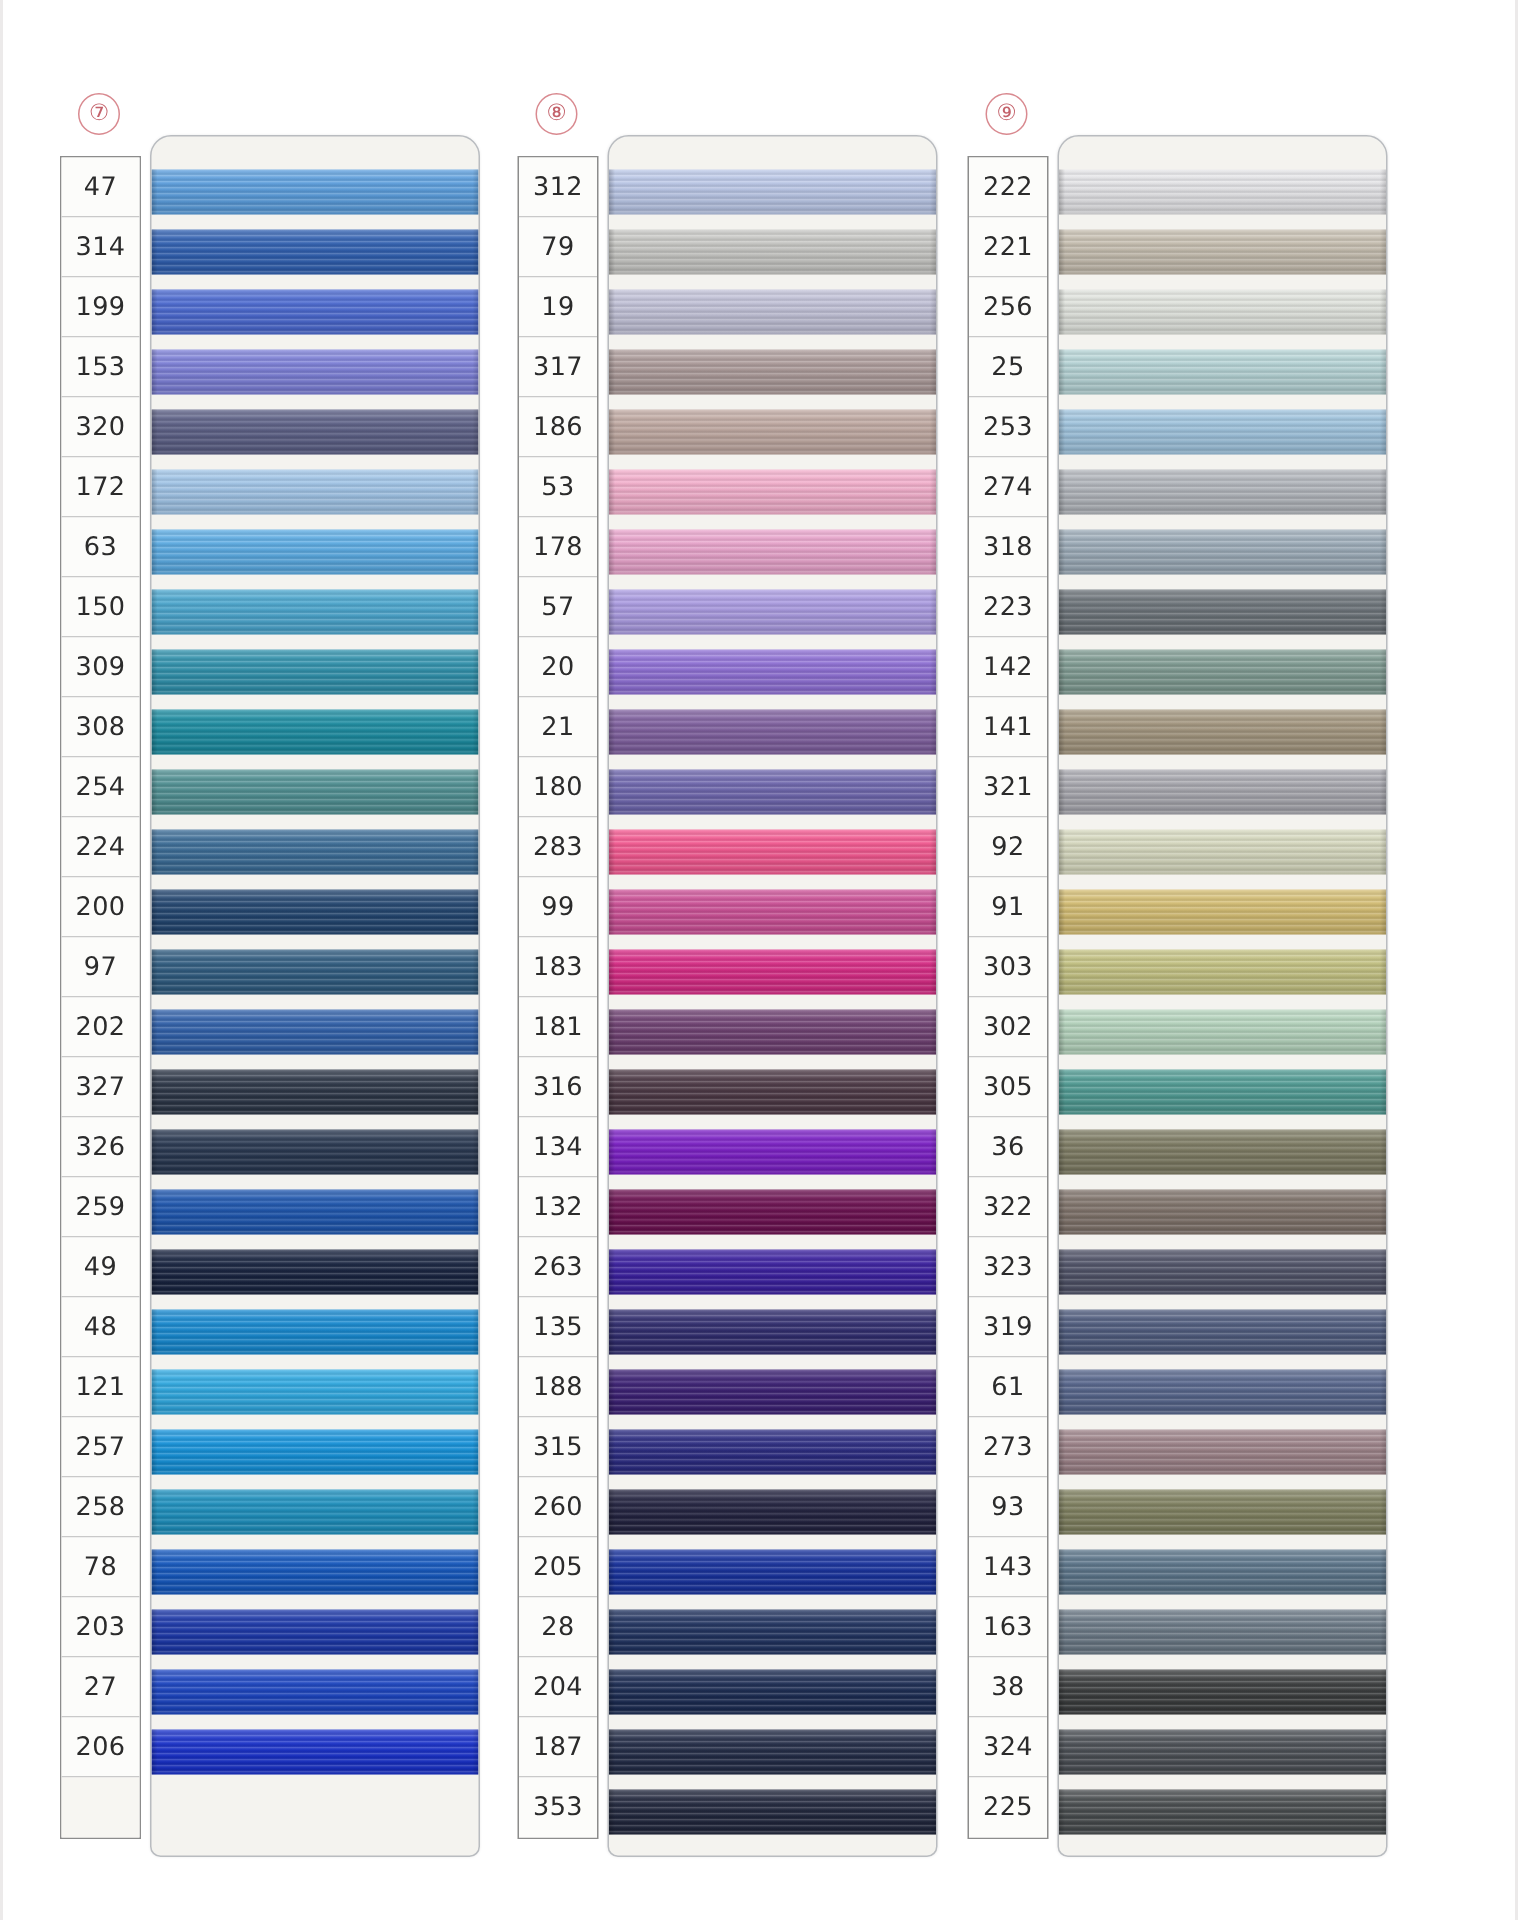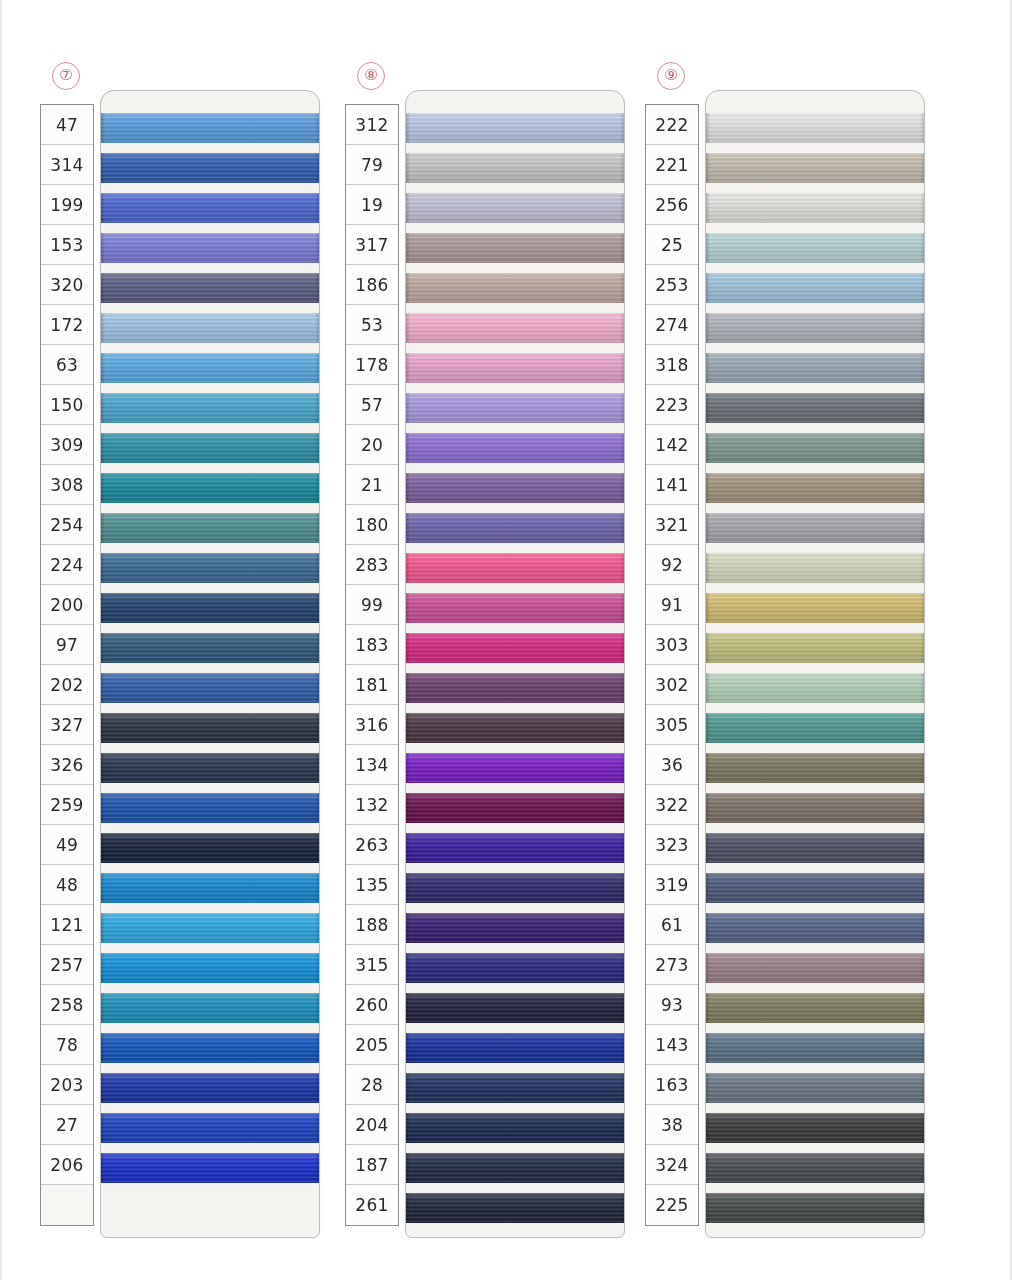--- a/index.html
+++ b/index.html
@@ -390,21 +390,21 @@
             <div class="label-cell">132</div>
             <div class="label-cell">263</div>
             <div class="label-cell">135</div>
             <div class="label-cell">188</div>
             <div class="label-cell">315</div>
             <div class="label-cell">260</div>
             <div class="label-cell">205</div>
             <div class="label-cell">28</div>
             <div class="label-cell">204</div>
             <div class="label-cell">187</div>
-            <div class="label-cell">261</div>
+            <div class="label-cell">353</div>
           </div>
           <div class="panel" style="height: 1148px;">
             <div class="panel-inner">
               <div class="swatch" style="background: rgb(185, 198, 230); top: 22px; height: 30px;">
                 <div class="threads"></div>
                 <div class="sheen"></div>
                 <div class="edgeL"></div>
                 <div class="edgeR"></div>
               </div>
               <div class="swatch" style="background: rgb(197, 197, 194); top: 62px; height: 30px;">

